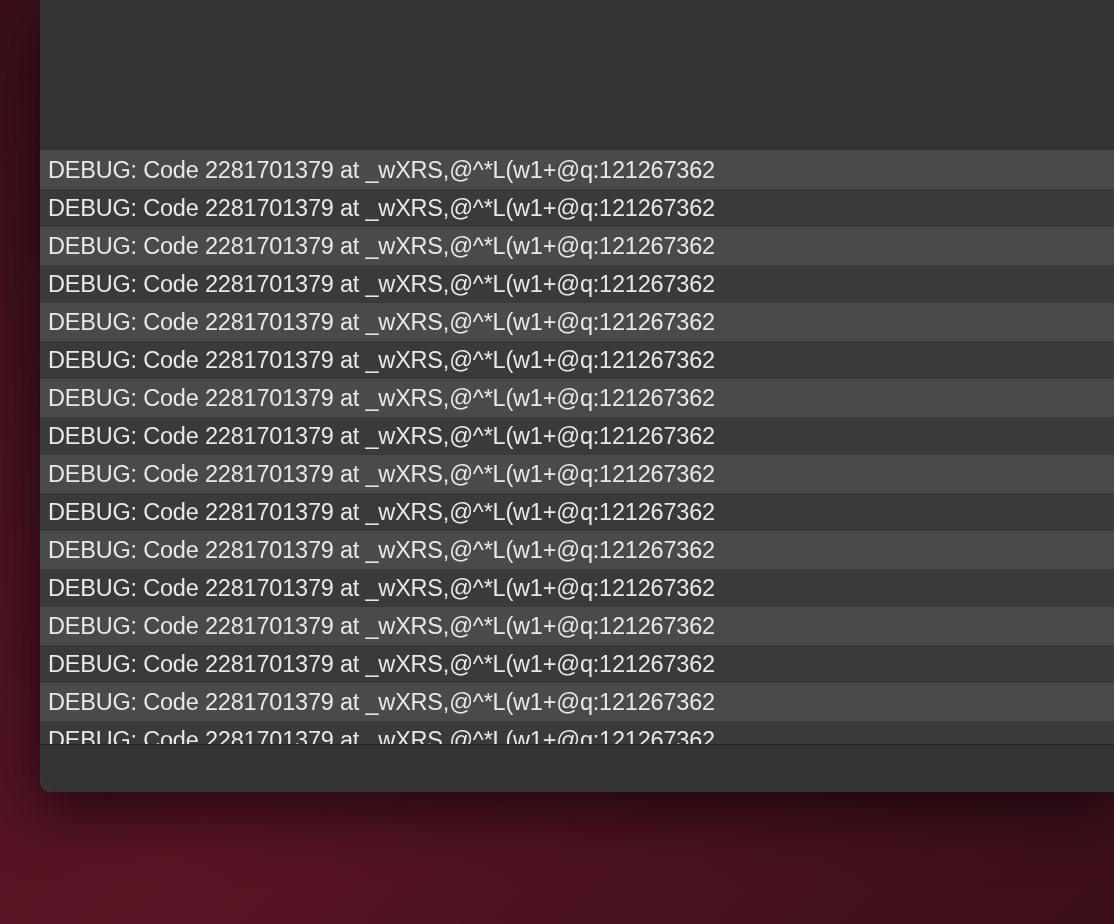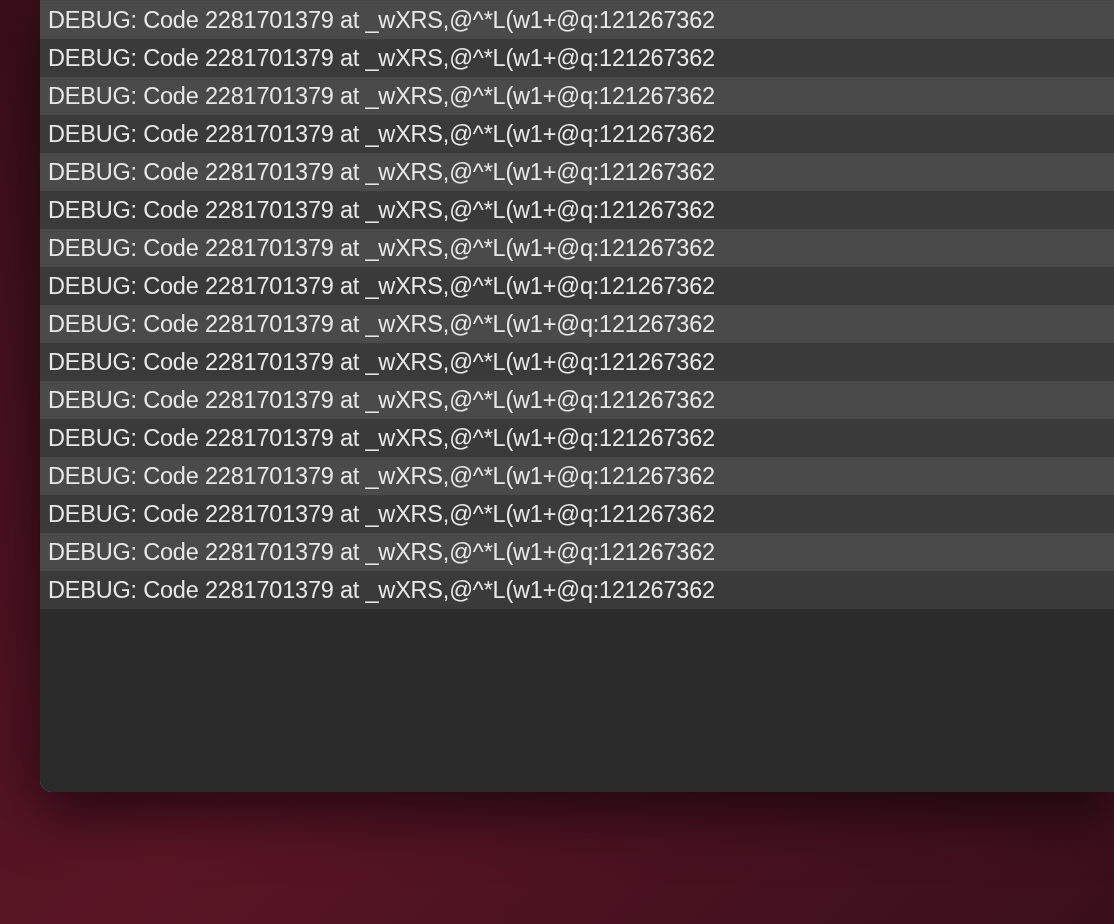--- a/index.html
+++ b/index.html
@@ -17,20 +17,21 @@
     .window {
       position: absolute;
       left: 40px;
       top: 0;
       right: 0;
       height: 792px;
       background: #3b82f6;
       border-radius: 0 0 0 12px;
       box-shadow: 0 20px 60px rgba(0,0,0,0.6);
       display: flex;
+      flex-direction: column;
       overflow: hidden;
     }
     .header-area {
       height: 150px;
       background: #333333;
       flex-shrink: 0;
     }
     .log-area {
       flex: 1;
       background: #2b2b2b;

